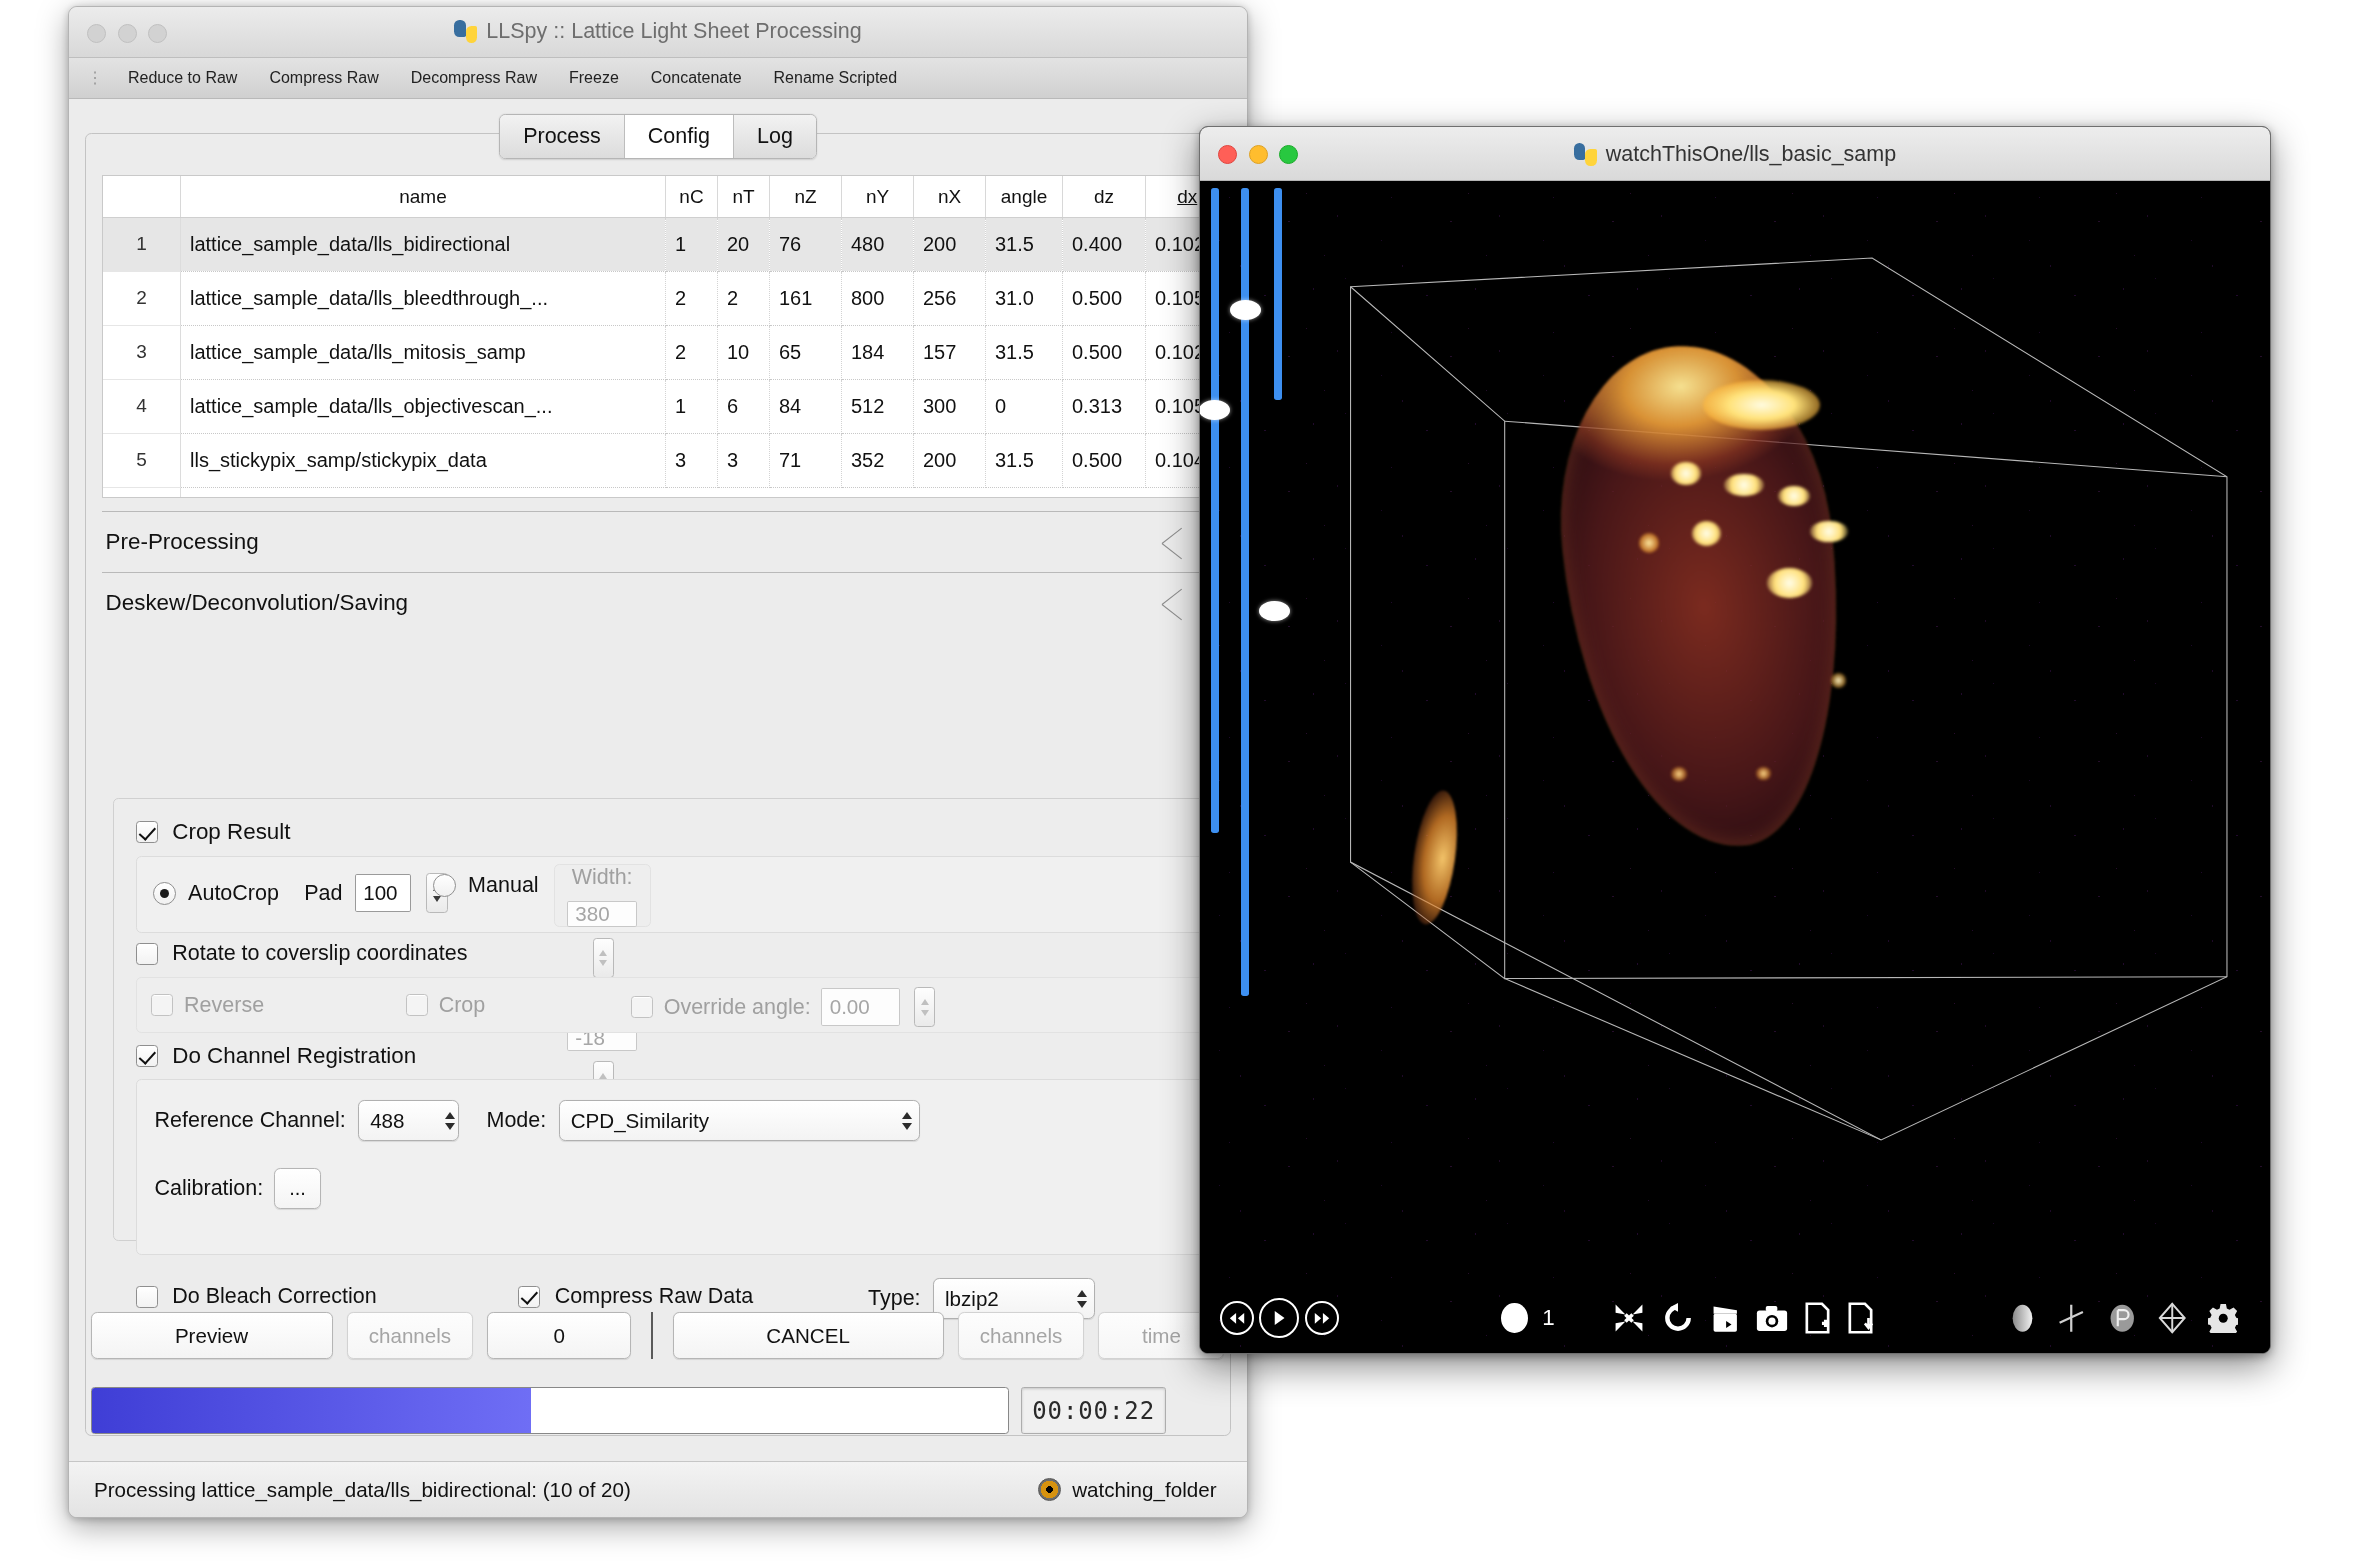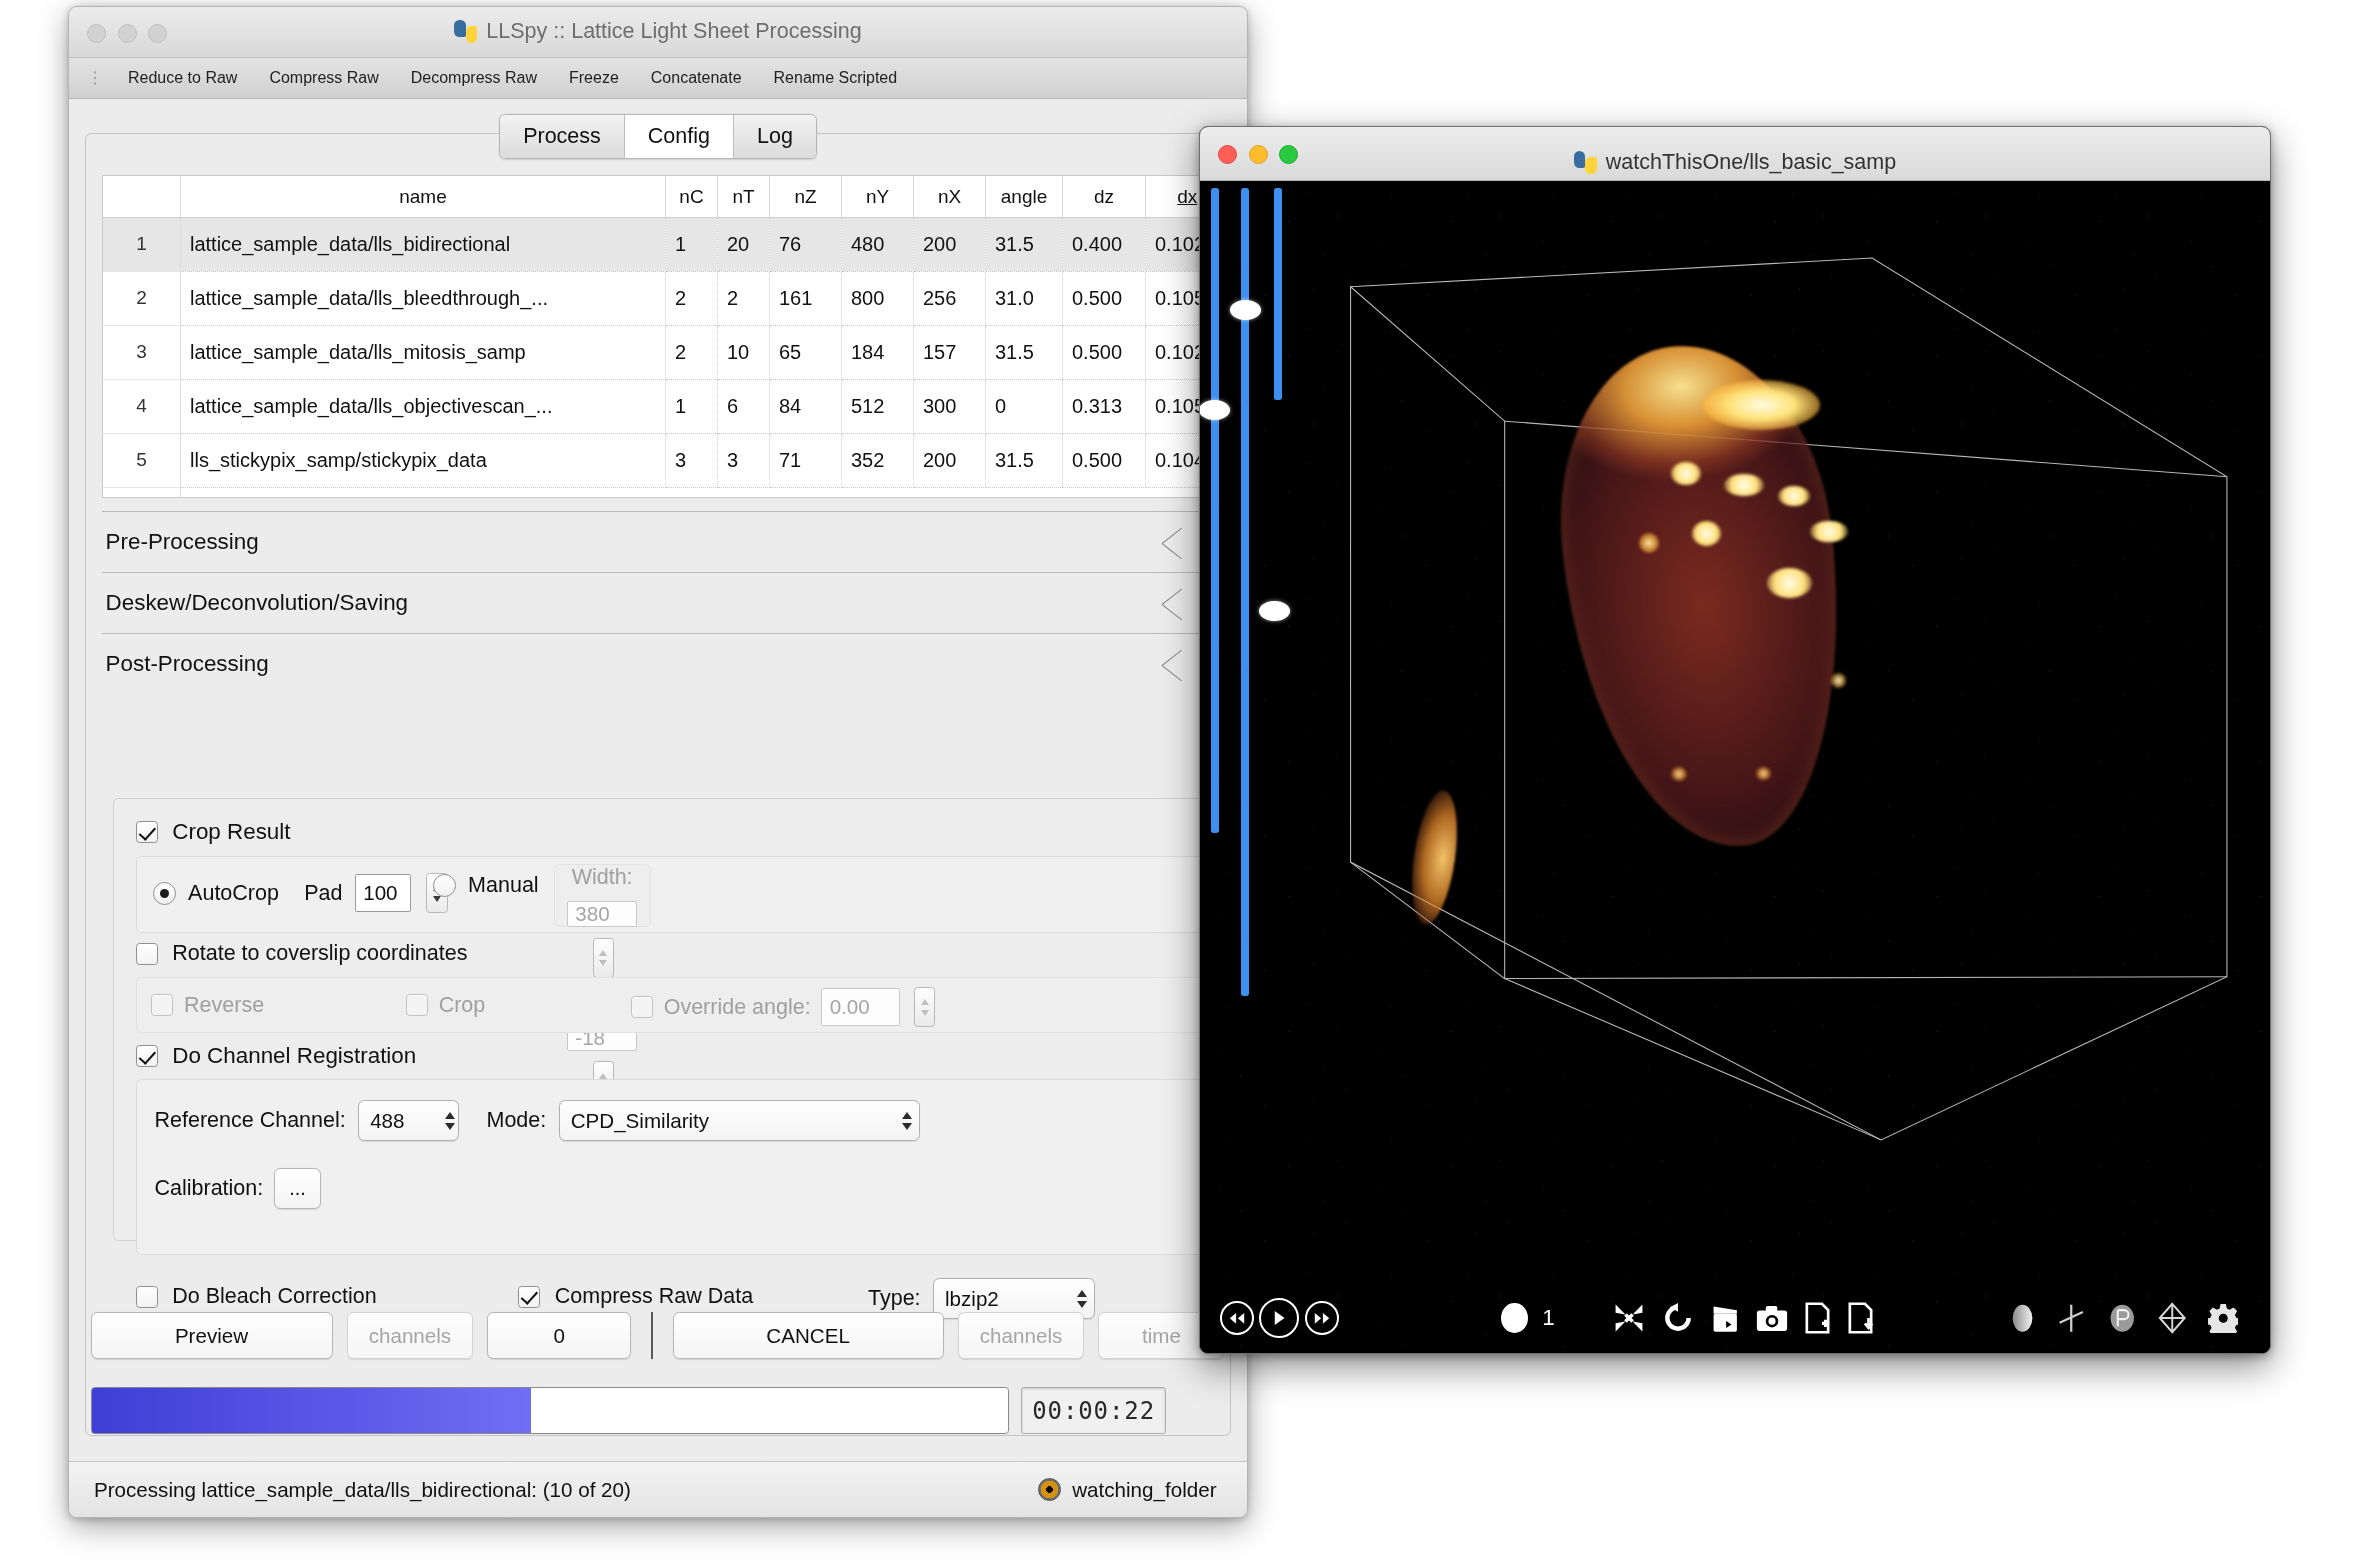--- a/index.html
+++ b/index.html
@@ -464,24 +464,20 @@
 
         <div style="position:absolute; left:0; right:0; top:377px;">
           <div class="group-head">
             <span>Pre-Processing</span>
             <span class="chev"></span>
           </div>
           <div class="group-head">
             <span>Deskew/Deconvolution/Saving</span>
             <span class="chev"></span>
           </div>
-          <div class="group-head">
-            <span>Post-Processing</span>
-            <span class="chev"></span>
-          </div>
         </div>
 
         <div class="pp-body">
 
           <div class="row" style="position:absolute; left:21.5px; top:20px; gap:14.4px;">
             <span class="cb checked"></span>
             <span class="lbl" style="font-size:22.4px;">Crop Result</span>
           </div>
 
           <div class="subbox" style="position:absolute; left:21.5px; right:21.5px; top:57px; height:77px;">
@@ -622,21 +618,21 @@
     </div>
   </div>
 
   <div id="viewer-window">
     <div id="viewer-titlebar">
       <div class="traffic" style="top:18px;">
         <div class="tl red"></div>
         <div class="tl amber"></div>
         <div class="tl green"></div>
       </div>
-      <div class="title-center" style="top:23px; color:#333; font-size:21.5px;align-items:center;">
+      <div class="title-center" style="top:15px; color:#333; font-size:21.5px;align-items:center;">
         <span class="pyicon">
           <span class="pyb"></span>
             <span class="pyy"></span>
         </span>
         <span>watchThisOne/lls_basic_samp</span>
       </div>
     </div>
 
     <div id="viewer-canvas">
       <div class="vol">

